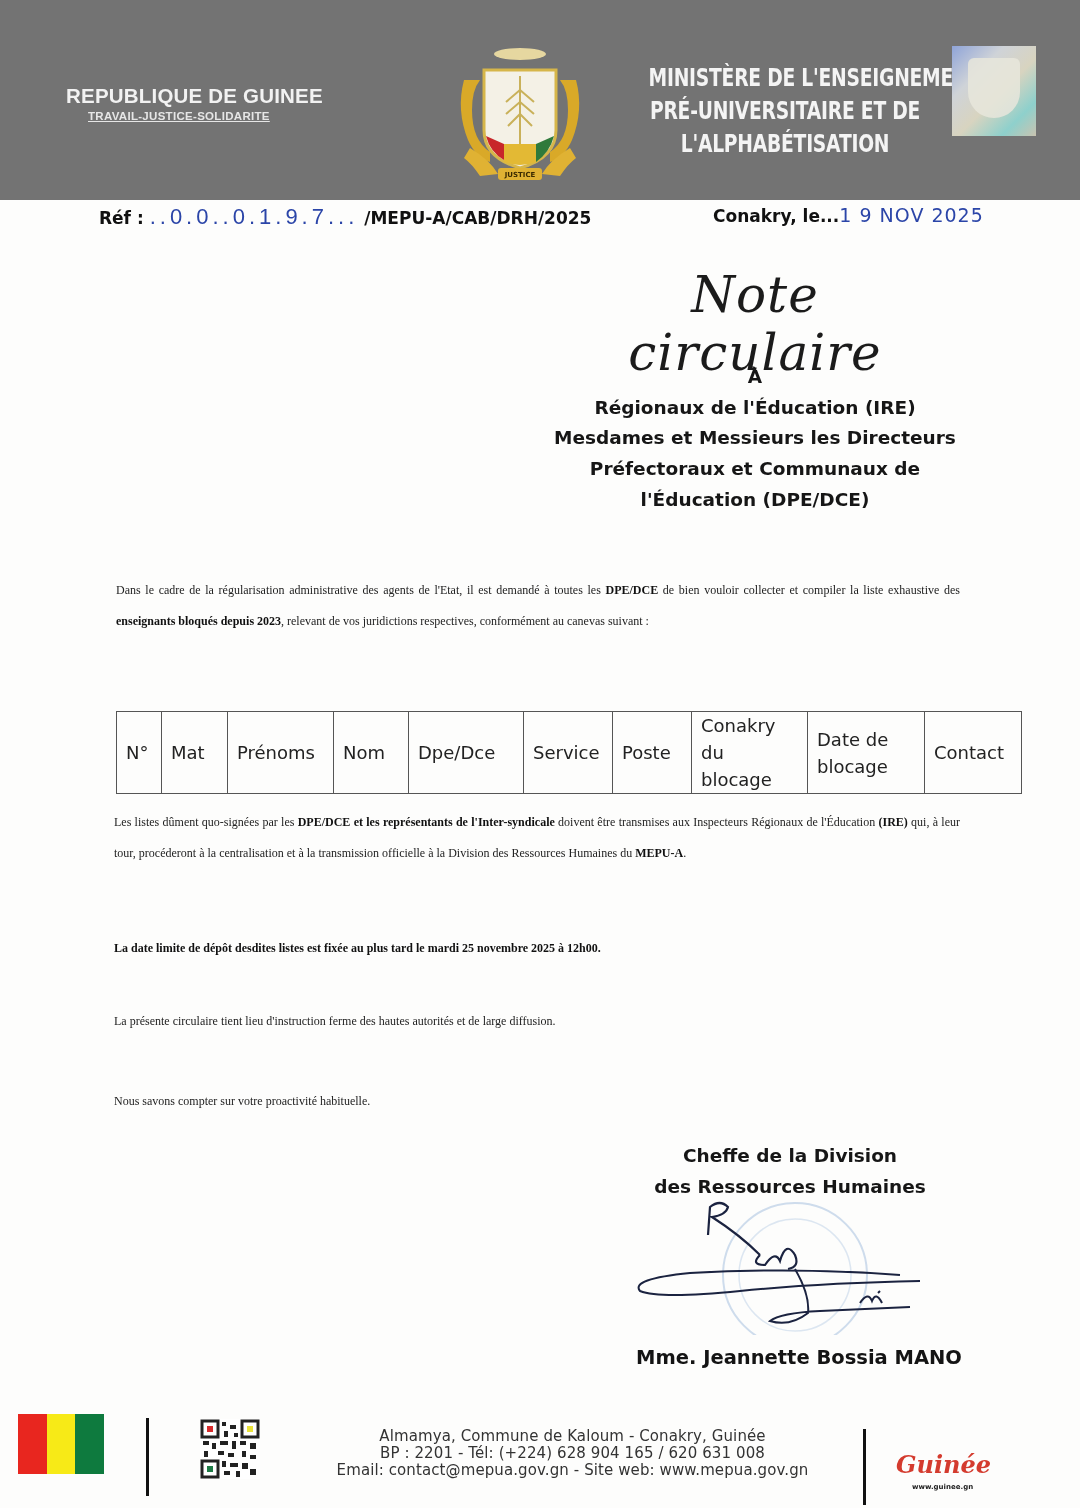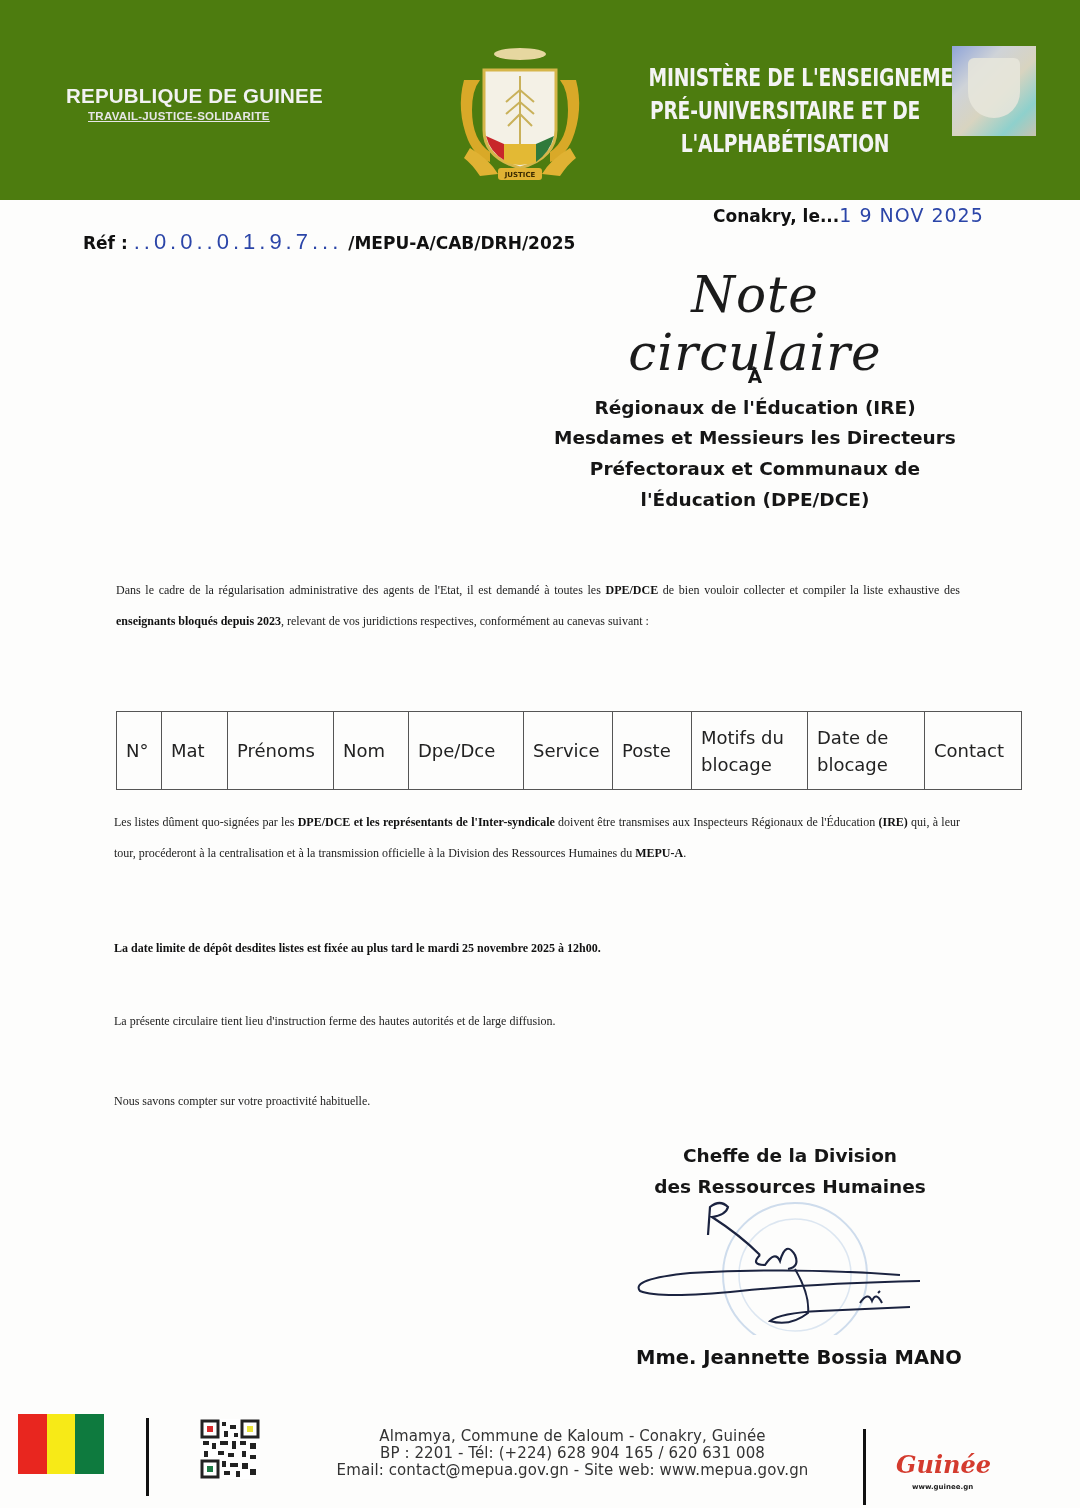--- a/index.html
+++ b/index.html
@@ -3,21 +3,21 @@
 <meta charset="utf-8">
 <style>
   html, body { margin: 0; padding: 0; }
   body {
     width: 1080px; height: 1508px; position: relative; overflow: hidden;
     background: #fdfdfc; color: #1a1a1a;
     font-family: "DejaVu Sans", sans-serif;
   }
   .header {
     position: absolute; left: 0; top: 0; width: 1080px; height: 200px;
-    background: #4d7c0f;
+    background: #737373;
   }
   .rep-title {
     position: absolute; left: 66px; top: 84px; color: #f2f2f2;
     font-family: "Liberation Sans", sans-serif; font-weight: bold; font-size: 20.5px; letter-spacing: 0.2px;
   }
   .rep-motto {
     position: absolute; left: 88px; top: 110px; color: #e6e6e6;
     font-family: "Liberation Sans", sans-serif; font-weight: bold; font-size: 11.5px; letter-spacing: 0.3px; text-decoration: underline;
   }
   .coat { position: absolute; left: 450px; top: 40px; width: 140px; height: 145px; }
@@ -29,22 +29,22 @@
   .ministry div { white-space: nowrap; }
   .hologram {
     position: absolute; left: 952px; top: 46px; width: 84px; height: 90px;
     background: linear-gradient(135deg, #8fa4d8 0%, #cfd3d8 30%, #d8d4c0 55%, #8ed0cc 80%, #c9c3b0 100%);
   }
   .holo-shield {
     position: absolute; left: 16px; top: 12px; width: 52px; height: 60px;
     background: #e8e6dc; border-radius: 6px 6px 26px 26px; opacity: 0.85;
   }
   .ref-line {
-    position: absolute; left: 83px; top: 204px; font-family: "DejaVu Sans", sans-serif;
-    font-weight: bold; font-size: 17px; color: #111; margin-top: 25px;
+    position: absolute; left: 99px; top: 204px; font-family: "DejaVu Sans", sans-serif;
+    font-weight: bold; font-size: 17px; color: #111;
   }
   .ref-num { color: #2b45a8; font-weight: normal; font-size: 22px; font-family: "Liberation Sans Narrow", "Liberation Sans", sans-serif; letter-spacing: 4px; }
   .date-line {
     position: absolute; left: 713px; top: 204px; font-family: "DejaVu Sans", sans-serif;
     font-weight: bold; font-size: 17px; color: #111;
   }
   .date-stamp { color: #2b45a8; font-weight: normal; font-size: 19px; letter-spacing: 1px; }
   .title {
     position: absolute; left: 580px; top: 254px; width: 350px; text-align: center;
     font-family: "DejaVu Serif", serif; font-style: italic; font-size: 50px; color: #1b1b1b;
@@ -157,21 +157,21 @@
 <table class="canvas">
   <tbody>
       <tr>
     <th style="width:26px">N°</th>
     <th style="width:47px">Mat</th>
     <th style="width:87px">Prénoms</th>
     <th style="width:56px">Nom</th>
     <th style="width:96px">Dpe/Dce</th>
     <th style="width:70px">Service</th>
     <th style="width:60px">Poste</th>
-    <th style="width:97px">Motifs du blocage</th>
+    <th style="width:97px">Conakry du blocage</th>
     <th style="width:98px">Date de blocage</th>
     <th>Contact</th>
   </tr>
 </tbody>
   </table>
 
 <div class="para p2">
   <span>Les listes dûment quo-signées par les </span><b>DPE/DCE et les représentants de l'Inter-syndicale</b><span> doivent être transmises aux Inspecteurs Régionaux de l'Éducation </span><b>(IRE)</b><span> qui, à leur tour, procéderont à la centralisation et à la transmission officielle à la Division des Ressources Humaines du </span><b>MEPU-A</b><span>.</span>
 </div>
 

